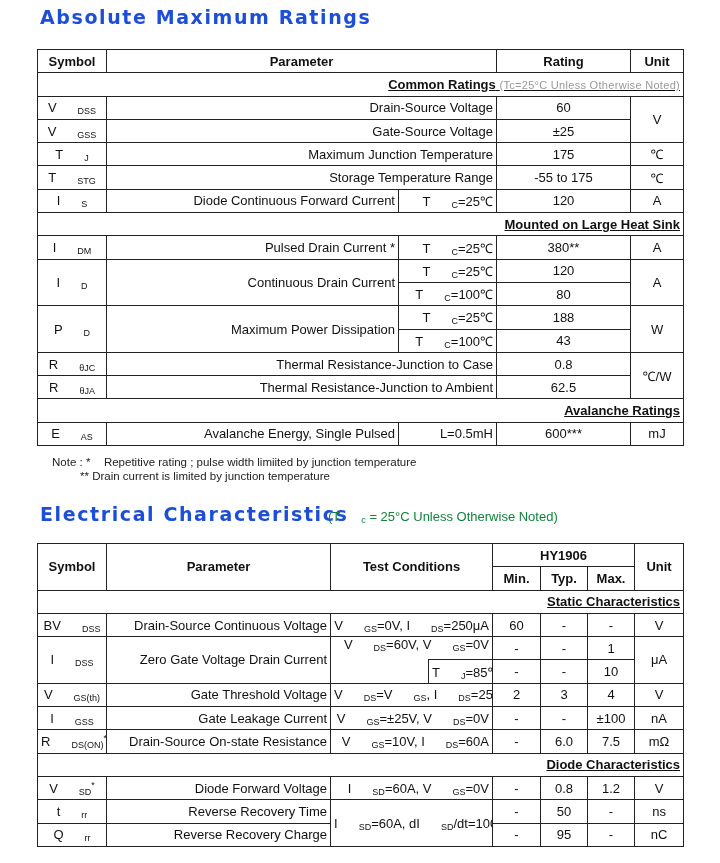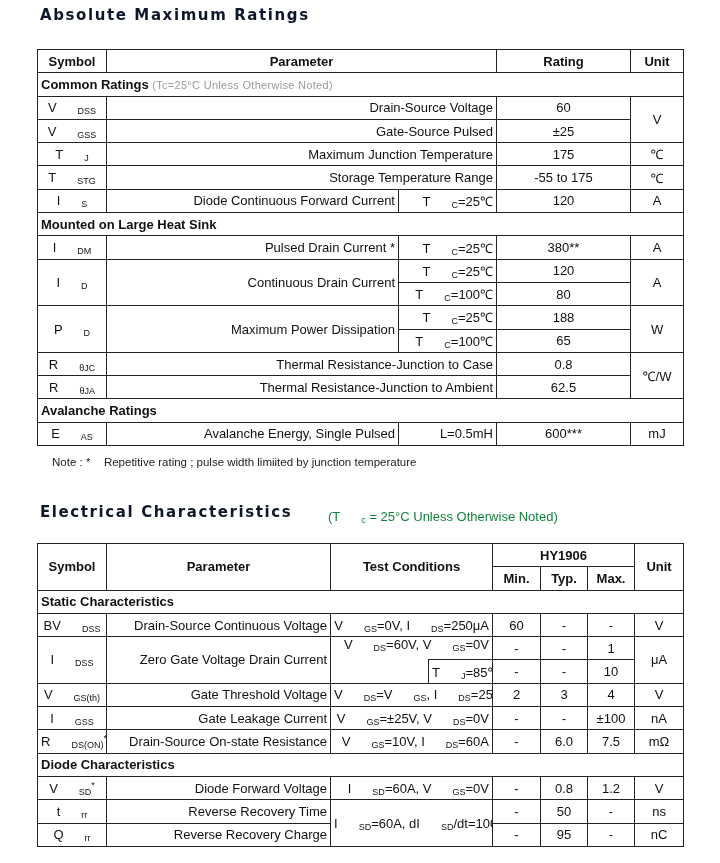--- a/index.html
+++ b/index.html
@@ -1,24 +1,24 @@
 <!DOCTYPE html>
 <html><head>
 <meta charset="utf-8">
 <style>
   * { box-sizing: border-box; margin: 0; padding: 0; }
   body { width: 720px; height: 863px; background: #ffffff; position: relative; font-family: "Liberation Sans", sans-serif; color: #111; overflow: hidden; }
-  .title { position: absolute; font-family: "DejaVu Sans", sans-serif; font-weight: bold; font-size: 15px; letter-spacing: 1.6px; color: #0f172a; }
+  .title { position: absolute; font-family: "DejaVu Sans", sans-serif; font-weight: bold; font-size: 19px; letter-spacing: 1.6px; color: #1d4ed8; }
   .subnote { position: absolute; font-size: 13px; color: #15803d; }
   table { position: absolute; border-collapse: collapse; table-layout: fixed; font-size: 13px; }
   td, th { border: 1.5px solid #222; height: 23.3px; padding: 0 3px; white-space: nowrap; overflow: hidden; }
   th { font-weight: bold; text-align: center; font-size: 13px; }
   td.c { text-align: center; }
   td.l { text-align: right; }
-  td.sec { font-weight: bold; text-align: left; }
+  td.sec { font-weight: bold; text-align: right; text-decoration: underline; }
   .muted { color: #999; font-weight: normal; font-size: 11px; letter-spacing: 0.3px; }
   sub { font-size: 9px; vertical-align: -2px; line-height: 0; padding-left: 21px; }
   sup { font-size: 9px; line-height: 0; }
   .cond { border-left: 1.5px solid #888; }
   .notes { position: absolute; font-size: 11.5px; line-height: 14px; color: #222; }
   .notes div { white-space: nowrap; padding-left: 12px; }
 </style>
 </head>
 <body>
 
@@ -43,21 +43,21 @@
     <td colspan="5" class="sec"><span>Common Ratings</span> <span class="muted">(Tc=25°C Unless Otherwise Noted)</span></td>
   </tr>
   <tr>
     <td class="c"><span>V</span><sub>DSS</sub></td>
     <td colspan="2" class="l">Drain-Source Voltage</td>
     <td class="c">60</td>
     <td rowspan="2" class="c">V</td>
   </tr>
   <tr>
     <td class="c"><span>V</span><sub>GSS</sub></td>
-    <td colspan="2" class="l">Gate-Source Pulsed</td>
+    <td colspan="2" class="l">Gate-Source Voltage</td>
     <td class="c">±25</td>
   </tr>
   <tr>
     <td class="c"><span>T</span><sub>J</sub></td>
     <td colspan="2" class="l">Maximum Junction Temperature</td>
     <td class="c">175</td>
     <td class="c">℃</td>
   </tr>
   <tr>
     <td class="c"><span>T</span><sub>STG</sub></td>
@@ -95,21 +95,21 @@
   </tr>
   <tr>
     <td rowspan="2" class="c"><span>P</span><sub>D</sub></td>
     <td rowspan="2" class="l">Maximum Power Dissipation</td>
     <td class="l cond"><span>T</span><sub>C</sub><span>=25℃</span></td>
     <td class="c">188</td>
     <td rowspan="2" class="c">W</td>
   </tr>
   <tr>
     <td class="l cond"><span>T</span><sub>C</sub><span>=100℃</span></td>
-    <td class="c">65</td>
+    <td class="c">43</td>
   </tr>
   <tr>
     <td class="c"><span>R</span><sub>θJC</sub></td>
     <td colspan="2" class="l">Thermal Resistance-Junction to Case</td>
     <td class="c">0.8</td>
     <td rowspan="2" class="c">℃/W</td>
   </tr>
   <tr>
     <td class="c"><span>R</span><sub>θJA</sub></td>
     <td colspan="2" class="l">Thermal Resistance-Junction to Ambient</td>
@@ -123,20 +123,21 @@
     <td class="l">Avalanche Energy, Single Pulsed</td>
     <td class="l cond">L=0.5mH</td>
     <td class="c">600***</td>
     <td class="c">mJ</td>
   </tr>
 </tbody>
   </table>
 
 <div class="notes" style="left:40px; top:455px;">
   <div><span>Note :</span> <span style="display:inline-block; width:18px;">*</span><span>Repetitive rating ; pulse width limiited by junction temperature</span></div>
+  <div style="padding-left:40px">**  Drain current is limited by junction temperature</div>
 </div>
 
 <div class="title" style="left:40px; top:503px;">Electrical Characteristics</div>
 <div class="subnote" style="left:328px; top:509px;"><span>(T</span><sub>c</sub><span> = 25°C Unless Otherwise Noted)</span></div>
 
 <table style="left:37px; top:543px; width:646px;">
   <colgroup>
     <col style="width:69px">
       <col style="width:224px">
       <col style="width:98px">

